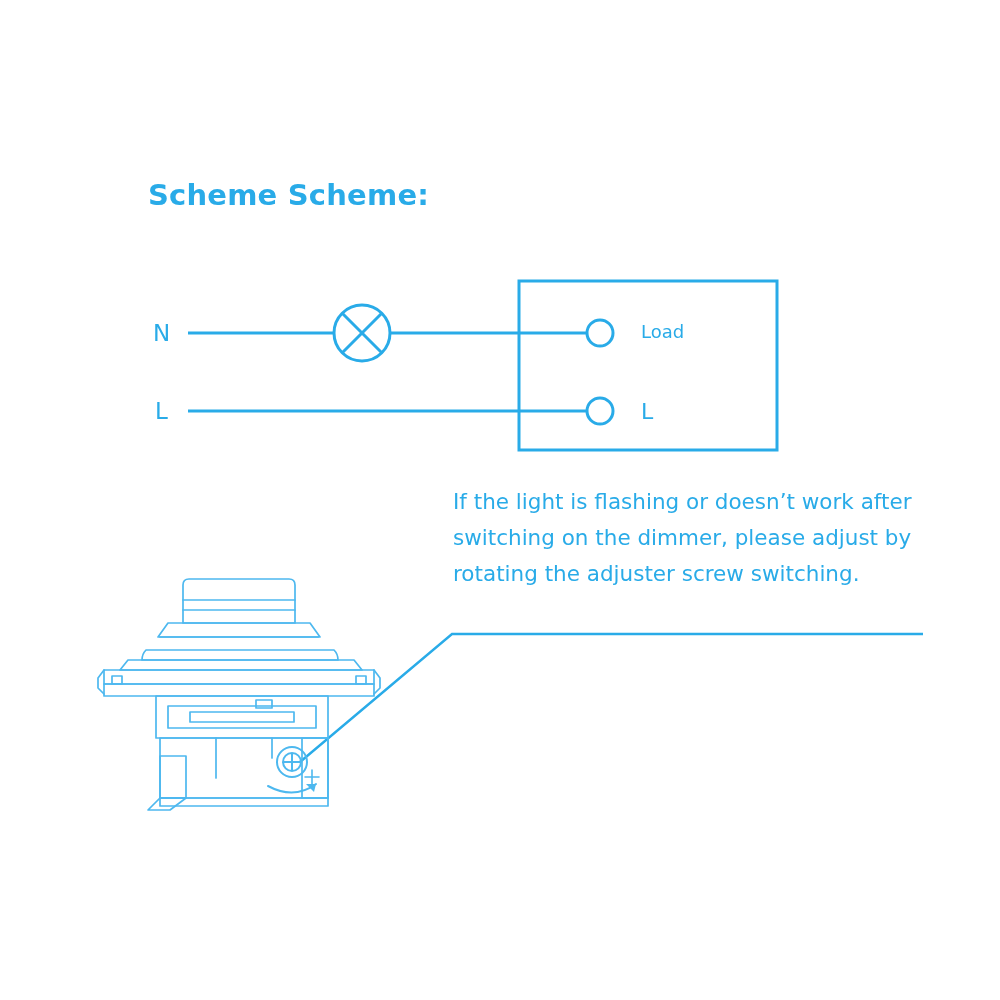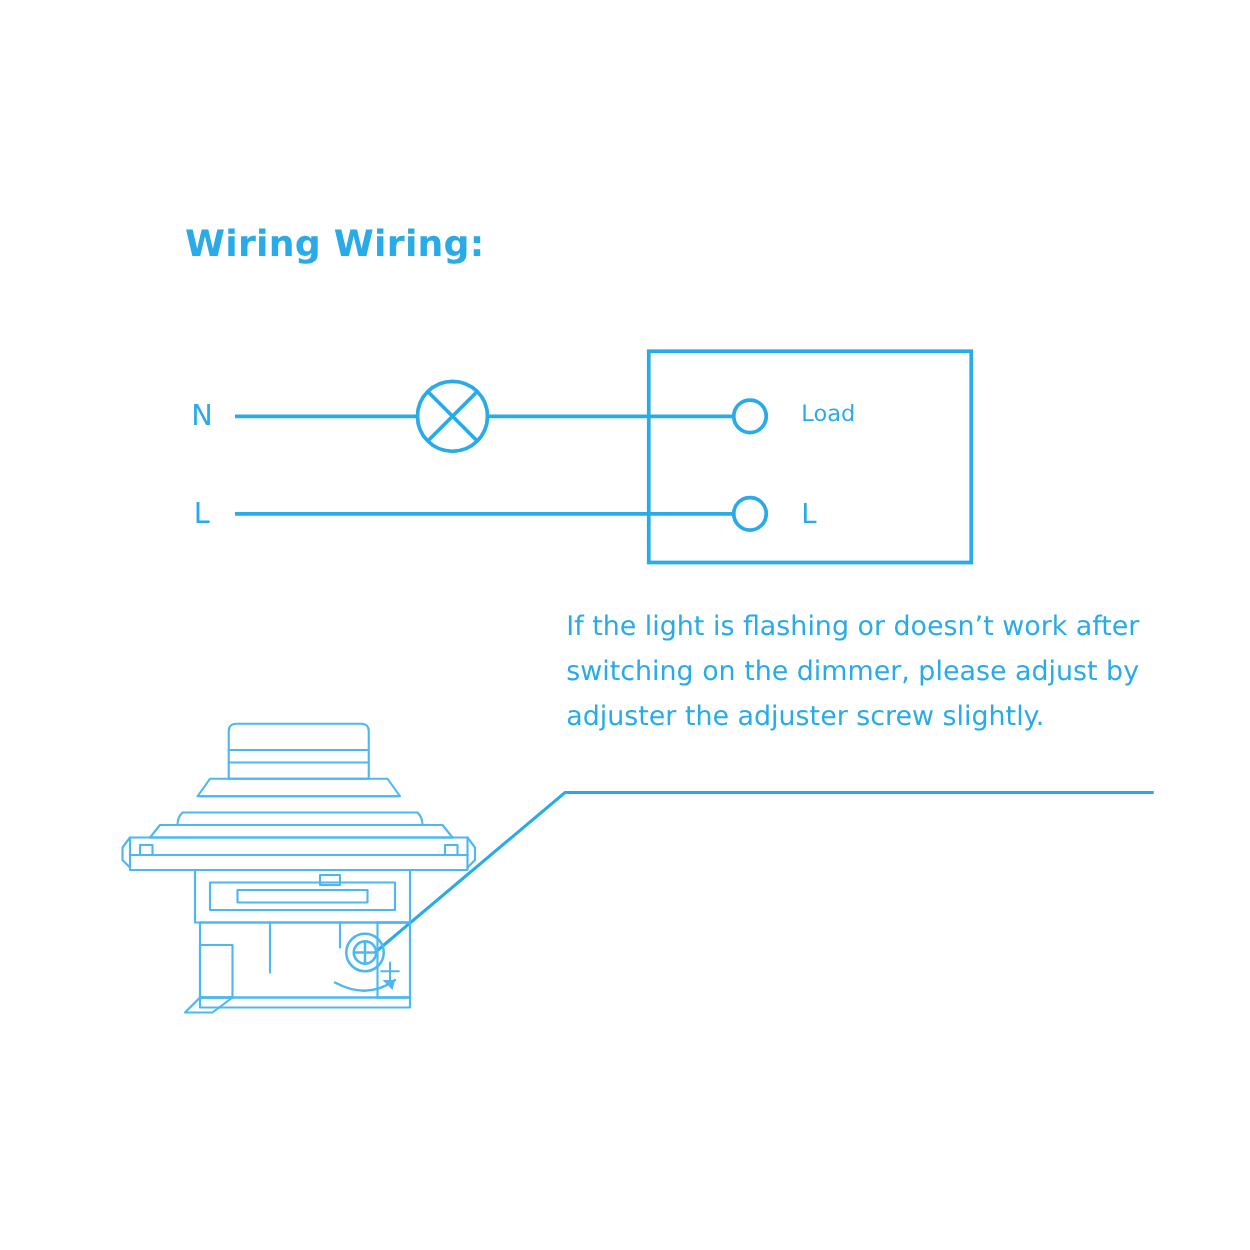--- a/index.html
+++ b/index.html
@@ -59,21 +59,21 @@
     left: 0; top: 0;
     width: 1000px;
     height: 1000px;
   }
 </style>
 </head>
 <body>
 
 <div id="page">
 
-  <div class="title">Wiring Wiring:</div>
+  <div class="title">Scheme Scheme:</div>
 
   <svg class="layer" viewBox="0 0 1000 1000">
     <g stroke="#29abe8" fill="none" stroke-width="3">
 
       <line x1="188" y1="333" x2="334" y2="333"></line>
       <circle cx="362" cy="333" r="28"></circle>
       <line x1="342" y1="313" x2="382" y2="353"></line>
       <line x1="382" y1="313" x2="342" y2="353"></line>
       <line x1="390" y1="333" x2="588" y2="333"></line>
 
@@ -127,15 +127,15 @@
       <path d="M316 784 l-10 0 l8 8 z" fill="#4db8ef" stroke="none"></path>
       <path d="M312 770 v14 M305 777 h14" stroke-width="1.6"></path>
     </g>
   </svg>
 
   <div class="label label-n">N</div>
   <div class="label label-l">L</div>
   <div class="label label-load">Load</div>
   <div class="label label-lterm">L</div>
 
-  <div class="note">If the light is flashing or doesn’t work after switching on the dimmer, please adjust by adjuster the adjuster screw slightly.</div>
+  <div class="note">If the light is flashing or doesn’t work after switching on the dimmer, please adjust by rotating the adjuster screw switching.</div>
 
 </div>
 
 </body></html>

